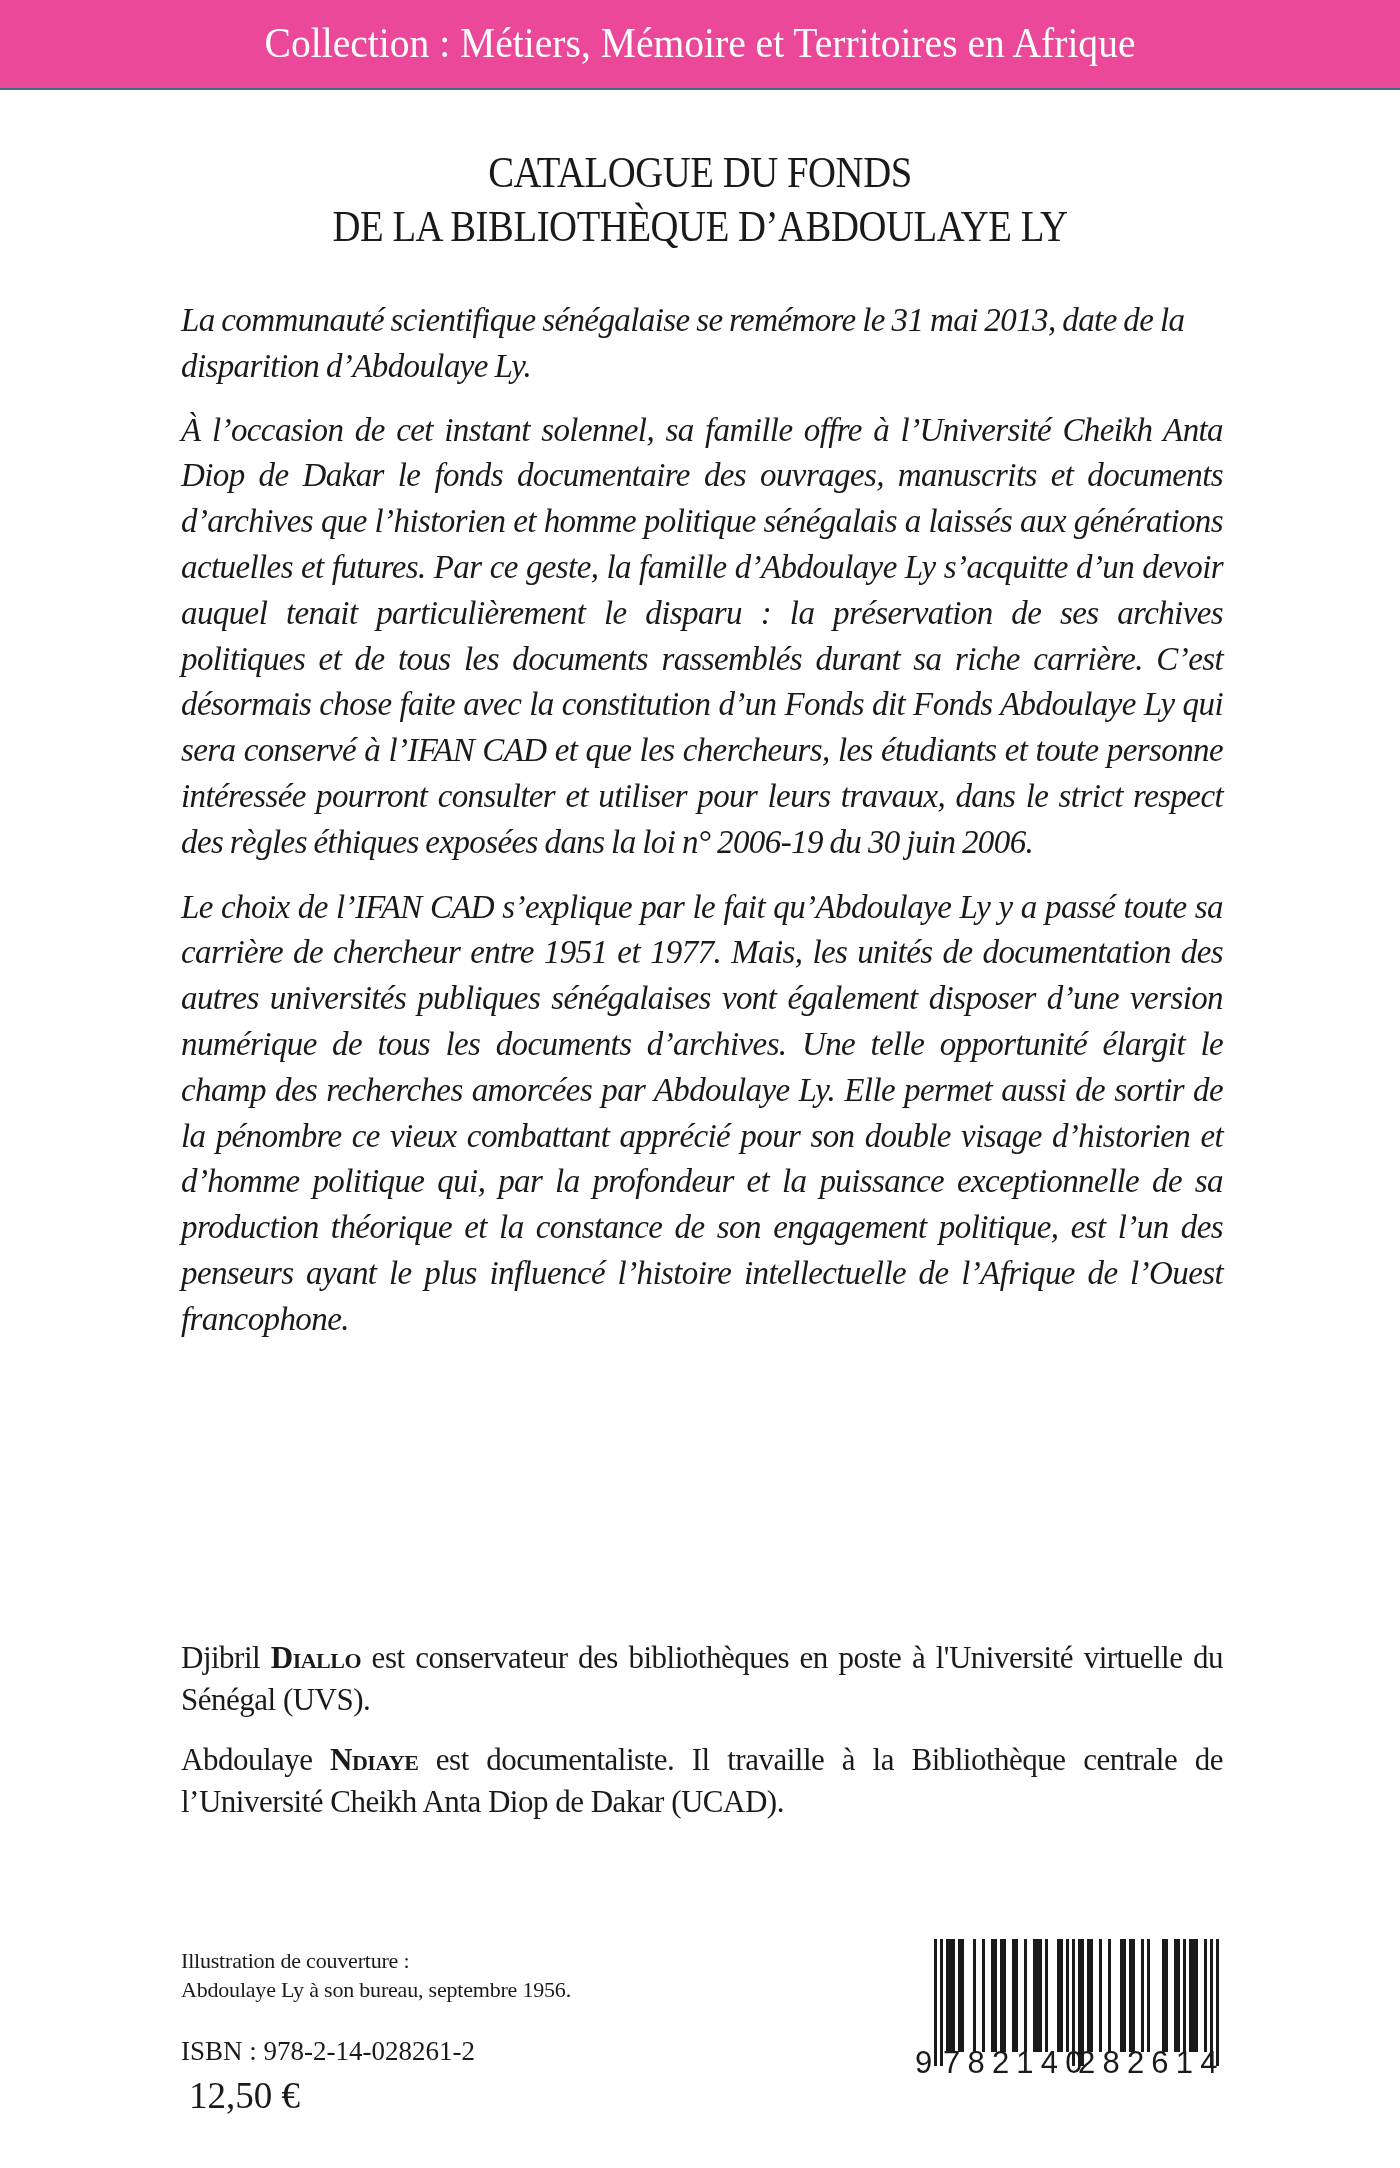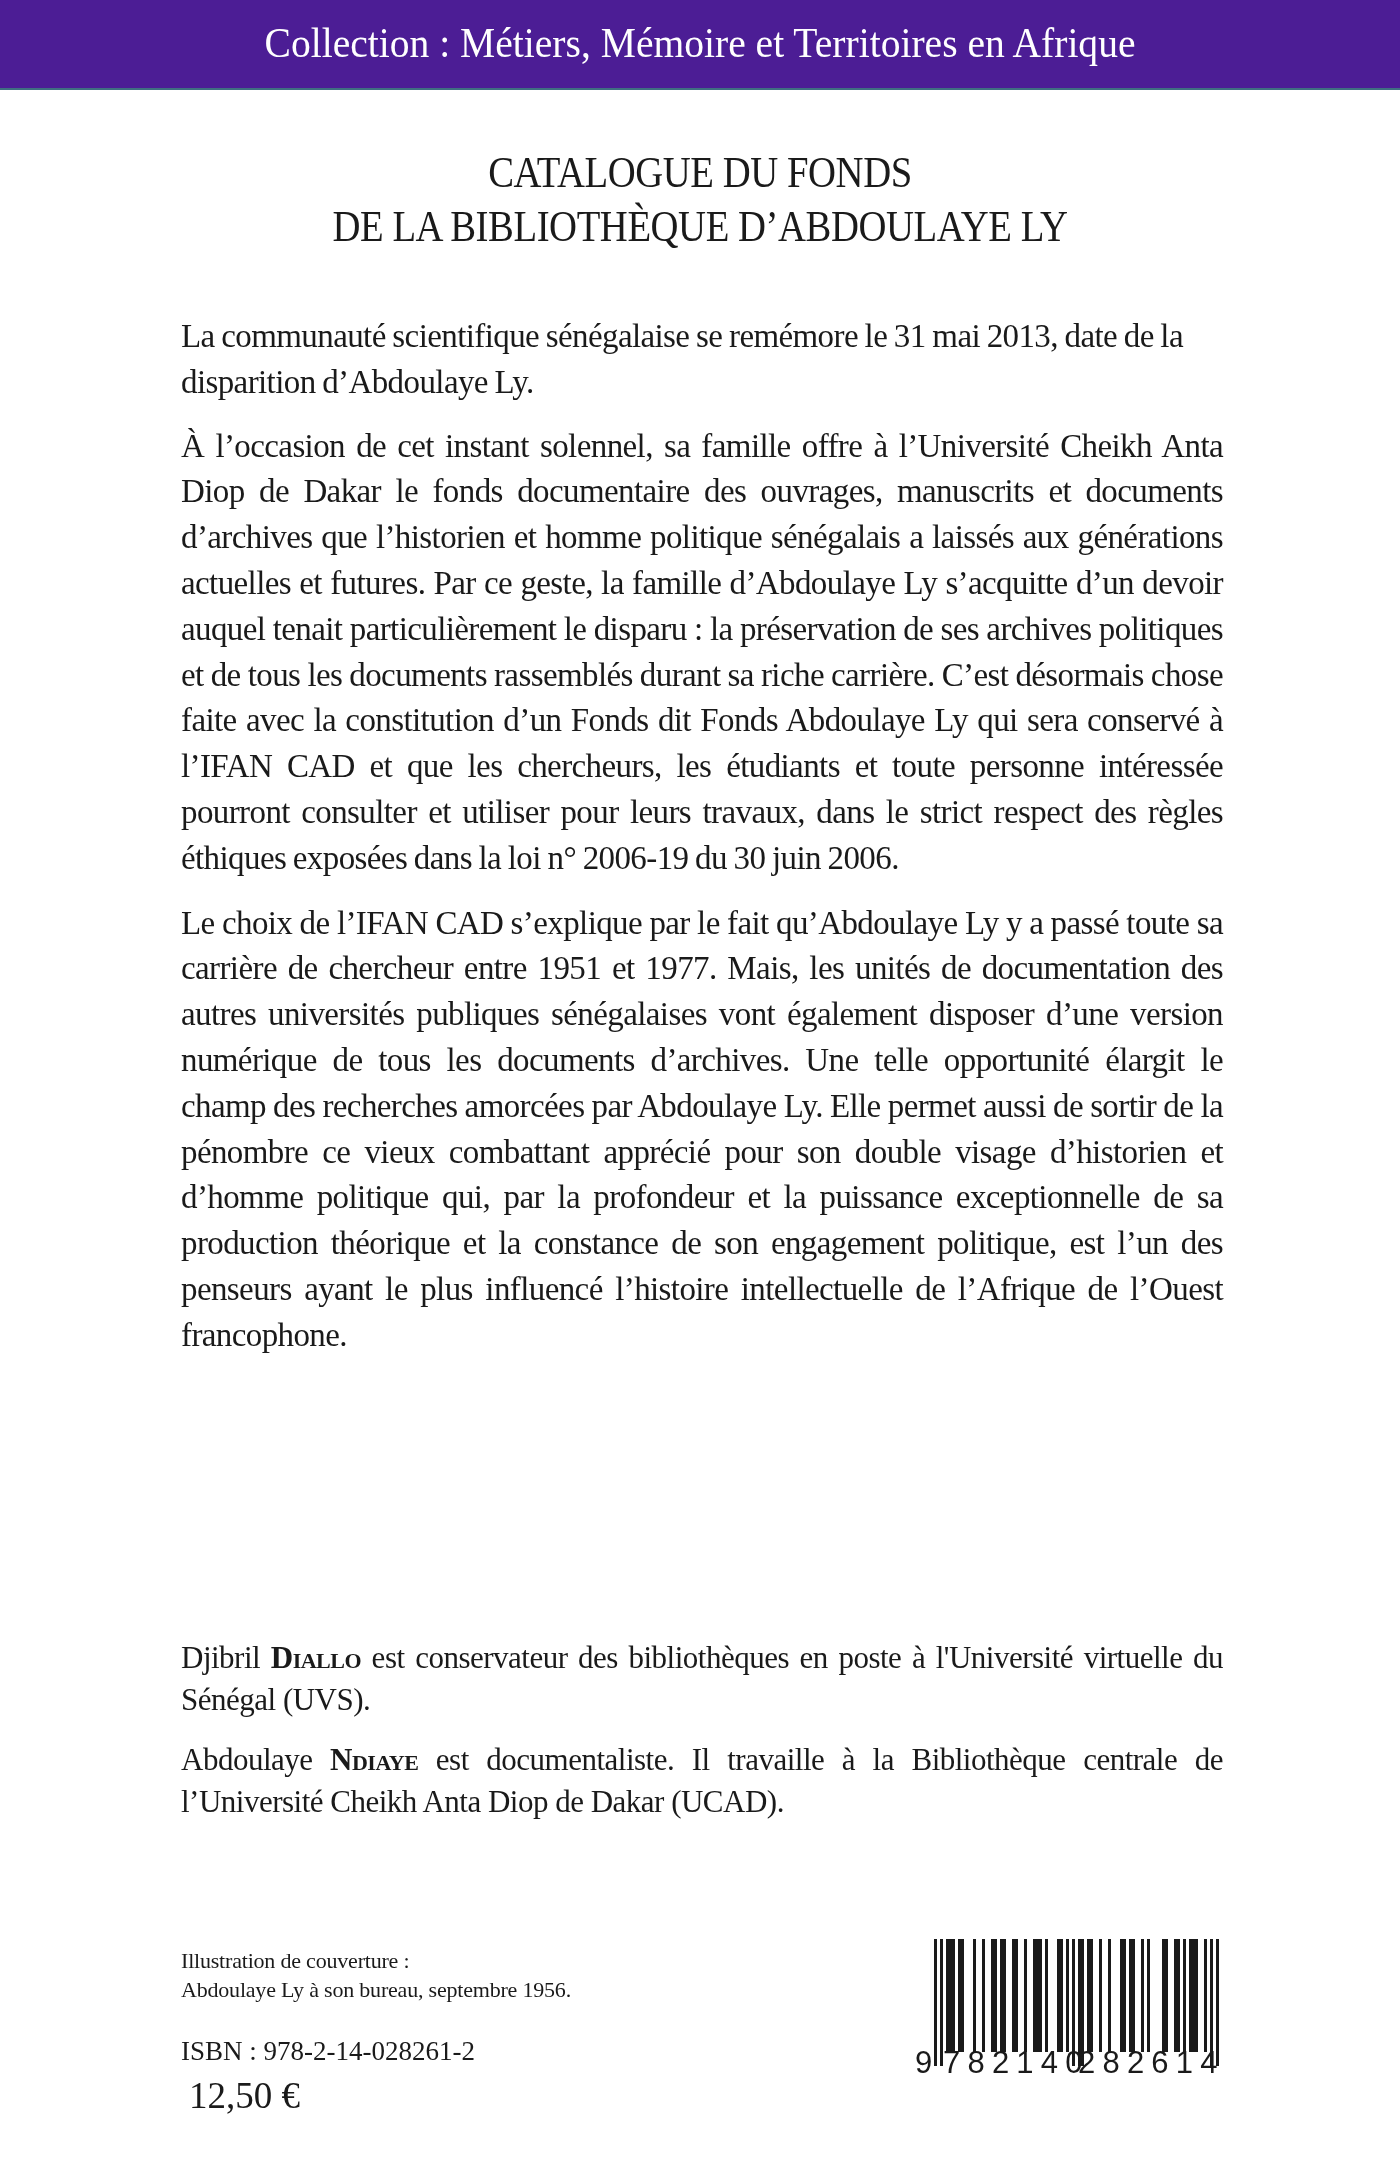--- a/index.html
+++ b/index.html
@@ -3,41 +3,41 @@
 <meta charset="utf-8">
 <style>
   html, body { margin: 0; padding: 0; }
   body {
     width: 1400px; height: 2168px; position: relative; overflow: hidden;
     background: #ffffff; color: #1a1a1a;
     font-family: "Liberation Serif", "DejaVu Serif", serif;
   }
   .band {
     position: absolute; left: 0; top: 0; width: 1400px; height: 90px;
-    background: #4c1d95; border-bottom: 2px solid #3f6f82;
+    background: #ec4899; border-bottom: 2px solid #3f6f82;
     box-sizing: border-box;
   }
   .band-text {
     position: absolute; left: 0; width: 1400px; top: 18px;
     text-align: center; color: #ffffff; font-size: 43px; line-height: 50px;
     transform: scaleX(0.92); transform-origin: 700px 0;
     white-space: nowrap;
   }
   .title {
     position: absolute; left: 0; width: 1400px; top: 146px;
     text-align: center; font-weight: normal; font-size: 44px; line-height: 54px;
     color: #1a1a1a; letter-spacing: -0.5px;
   }
   .title div { transform: scaleX(0.88); transform-origin: center; white-space: nowrap; }
   .body {
     position: absolute; left: 181px; width: 1042px; top: 298px;
     font-size: 33px; line-height: 45.8px; text-align: justify;
     letter-spacing: -0.6px; word-spacing: -1px;
   }
-  .body p { margin: 16px 0 18px 0; }
+  .body p { margin: 0 0 18px 0; font-style: italic; }
   .body p.p1 { margin-bottom: 18px; text-align: left; }
   .body p.p2 { margin-bottom: 19px; }
   .bios {
     position: absolute; left: 181px; width: 1042px; top: 1637px;
     font-size: 31px; line-height: 42px; text-align: justify;
     letter-spacing: -0.5px;
   }
   .bios p { margin: 0 0 18px 0; }
   .bios .nm { font-weight: normal; margin-top: 16px; }
   .bios .sc { font-weight: bold; font-variant: small-caps; margin-top: 48px; }

